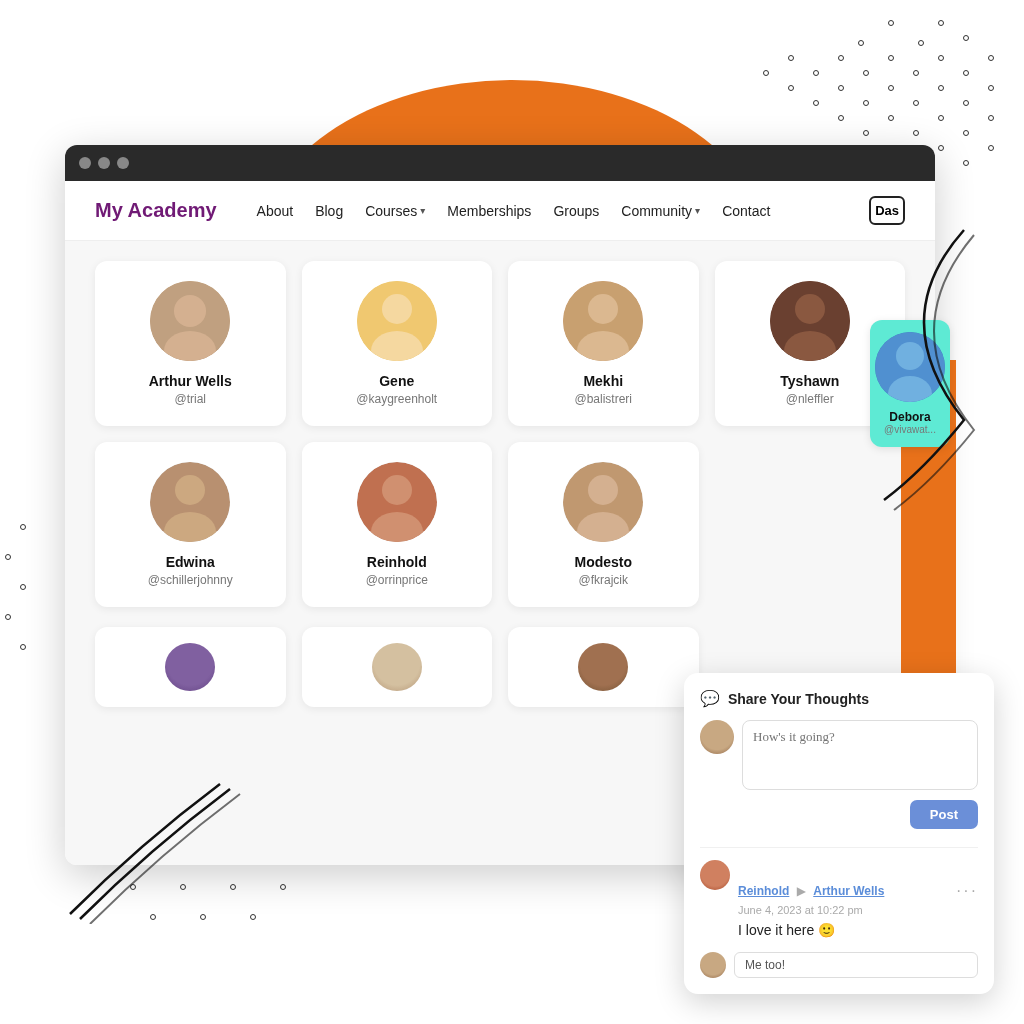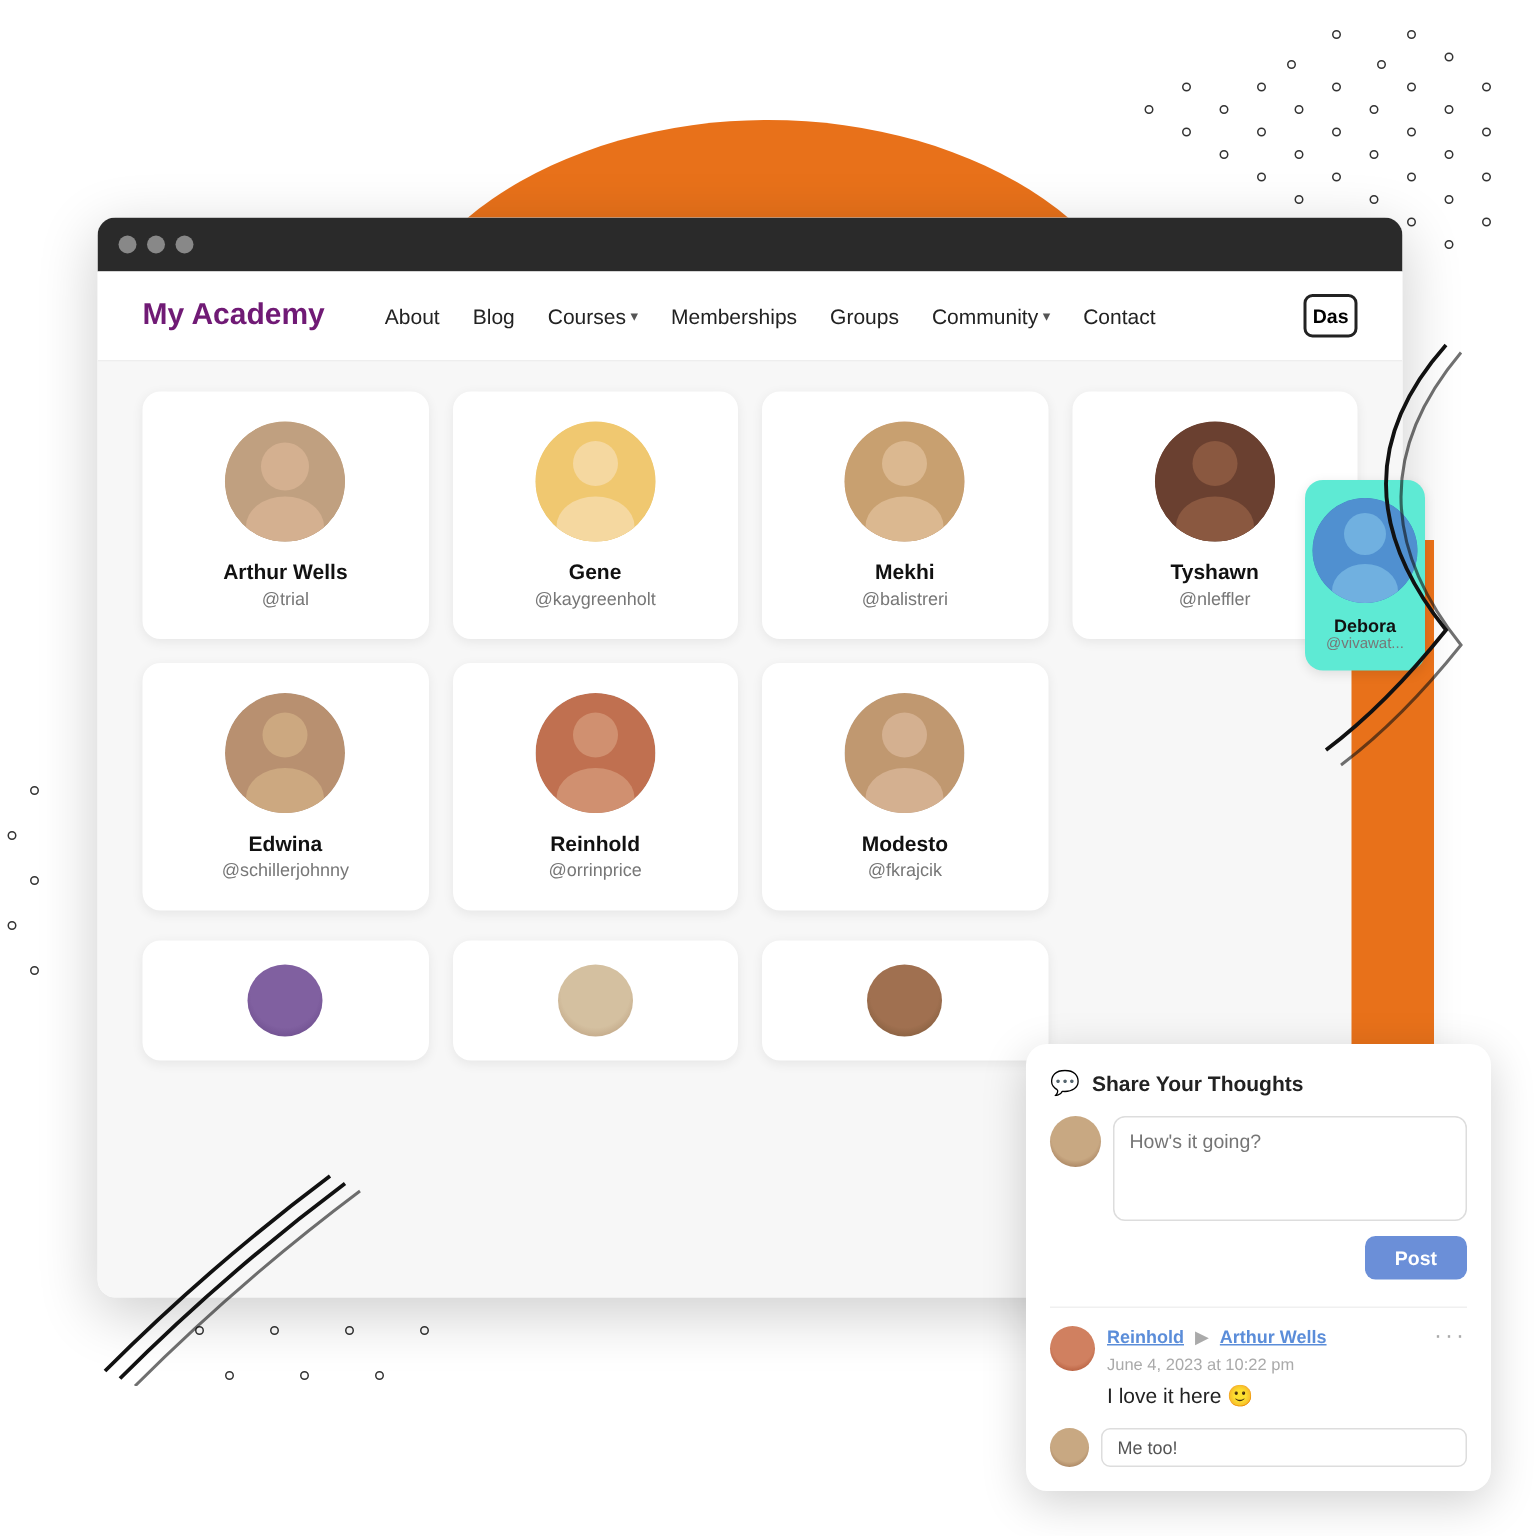--- a/index.html
+++ b/index.html
@@ -259,21 +259,21 @@
     }
     .chat-textarea {
       flex: 1;
       border: 1.5px solid #ddd;
       border-radius: 8px;
       padding: 8px 10px;
       font-size: 13px;
       color: #aaa;
       height: 70px;
       resize: none;
-      font-family: Liberation Sans, sans-serif;
+      font-family: Liberation Serif, serif;
     }
     .chat-post-btn {
       display: flex;
       justify-content: flex-end;
       margin-bottom: 18px;
     }
     .post-btn {
       background: #6b8fd8;
       color: #fff;
       border: none;
@@ -588,21 +588,21 @@
     <textarea class="chat-textarea" placeholder="How's it going?" style=""></textarea>
   </div>
 
   <div class="chat-post-btn">
     <button class="post-btn">Post</button>
   </div>
 
   <div class="chat-message">
     <div style="display:flex;align-items:flex-start;gap:8px;margin-bottom:6px;">
       <div style="width:30px;height:30px;border-radius:50%;background:radial-gradient(circle at 50% 40%,#d08060 60%,#a04020 100%);flex-shrink:0;margin-top:2px;"></div>
-      <div style="flex:1;">
+      <div style="flex:1;margin-top:24px;">
         <div class="chat-message-header">
           <div class="chat-message-names">
             <a href="#">Reinhold</a>
             <span class="chat-message-arrow"> ▶ </span>
             <a href="#">Arthur Wells</a>
           </div>
           <span class="chat-message-dots">···</span>
         </div>
         <div class="chat-message-date">June 4, 2023 at 10:22 pm</div>
         <div class="chat-message-text">I love it here 🙂</div>

